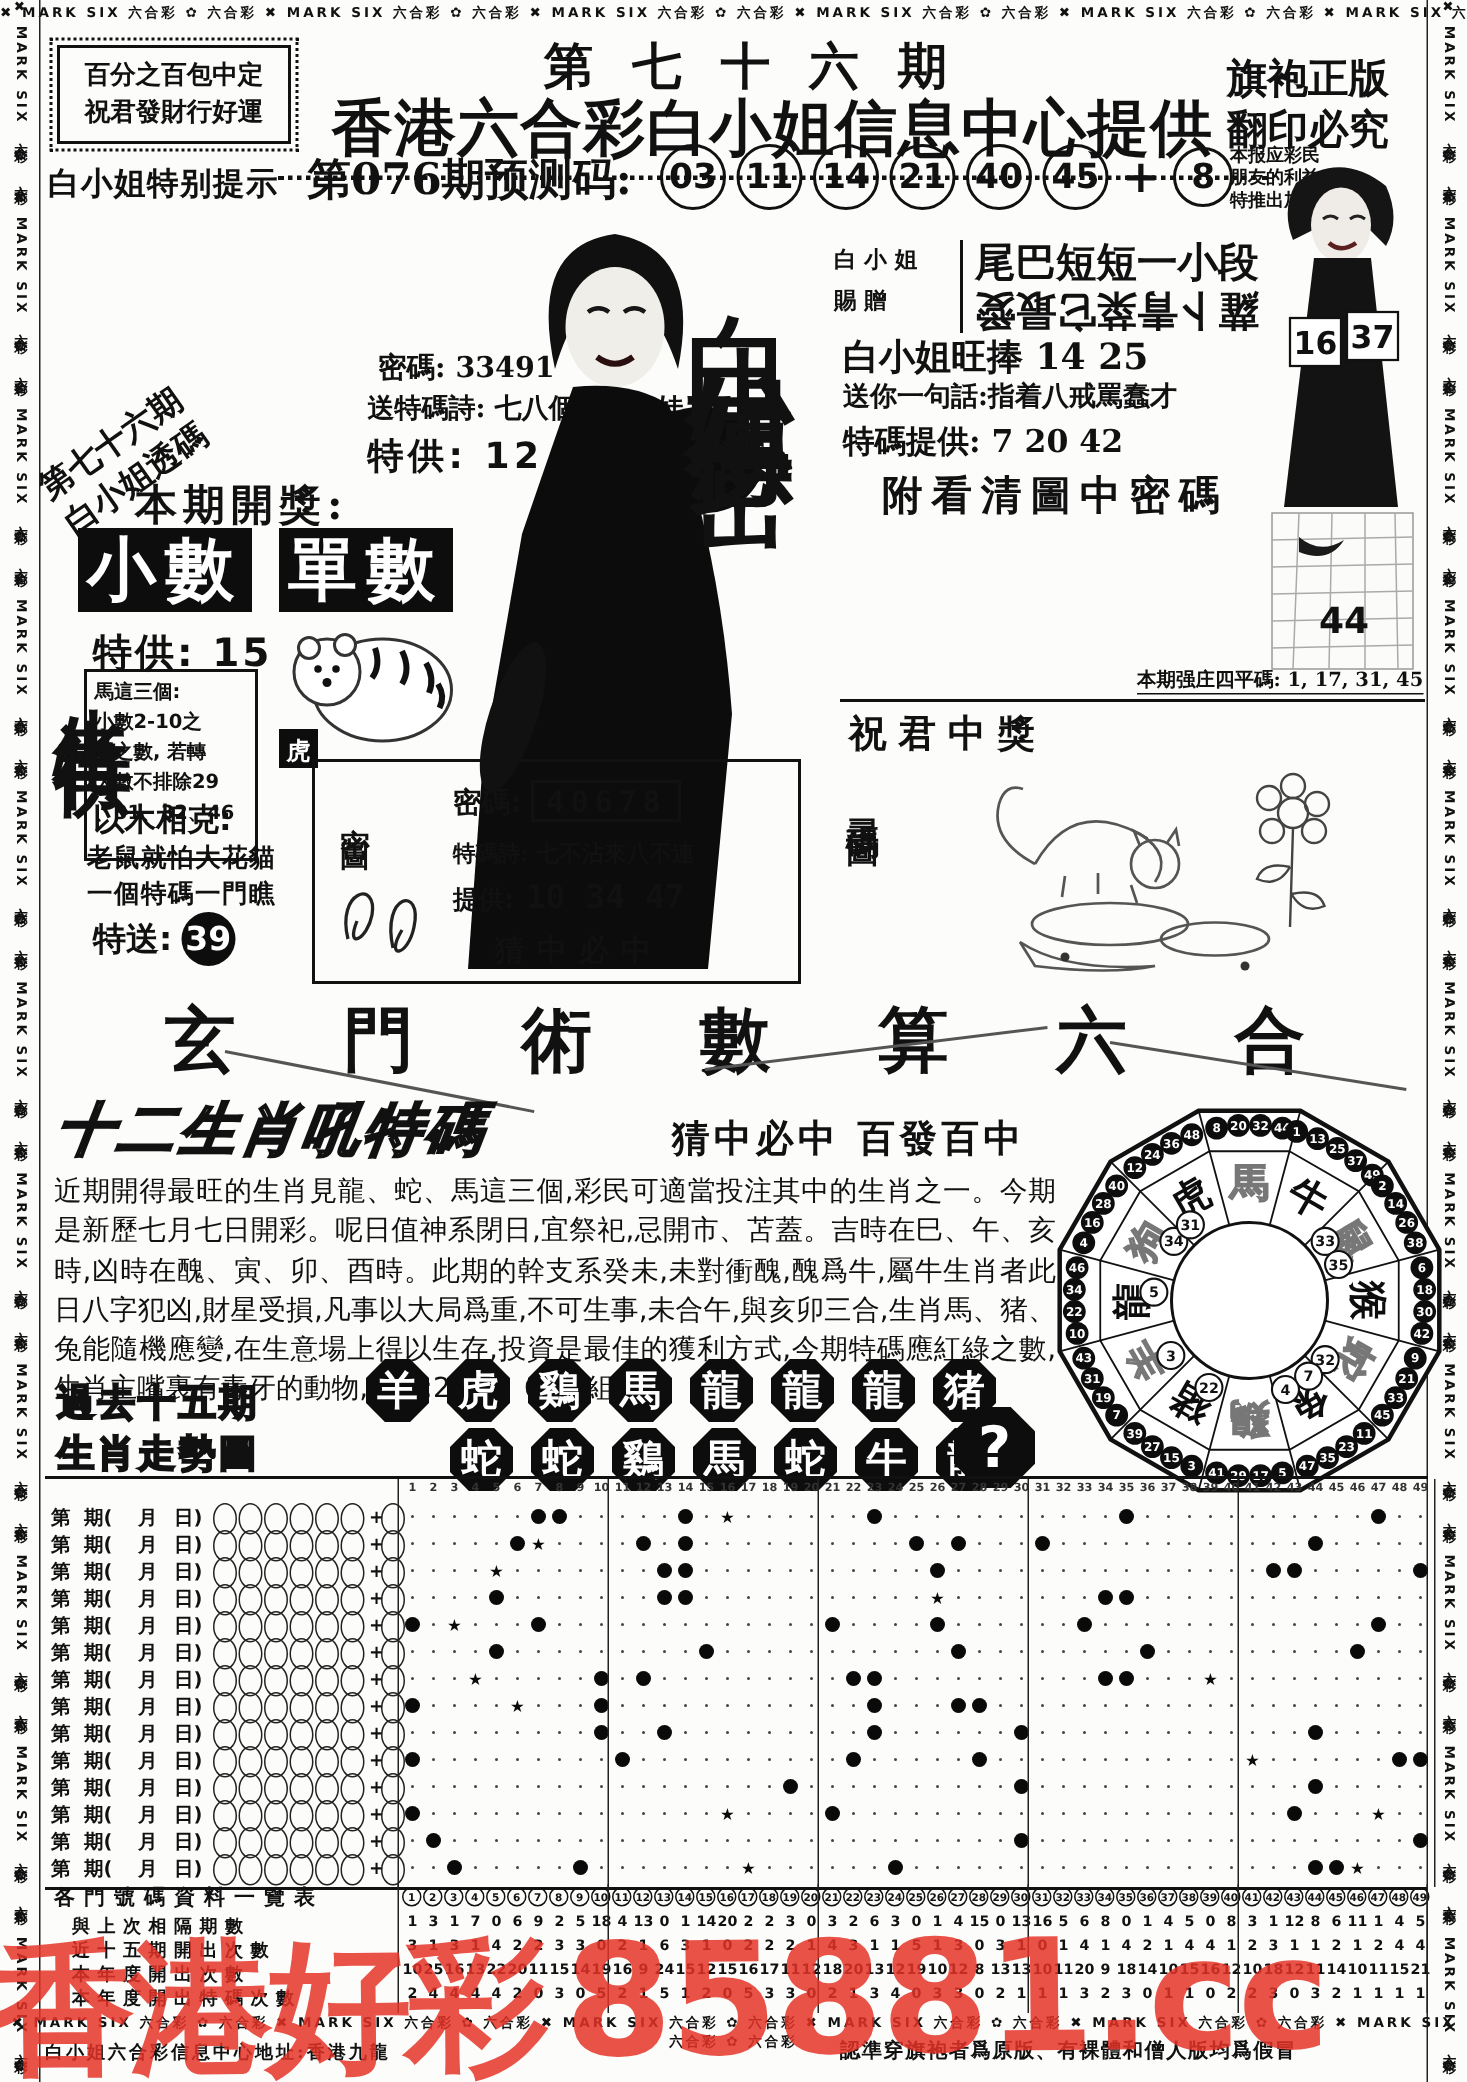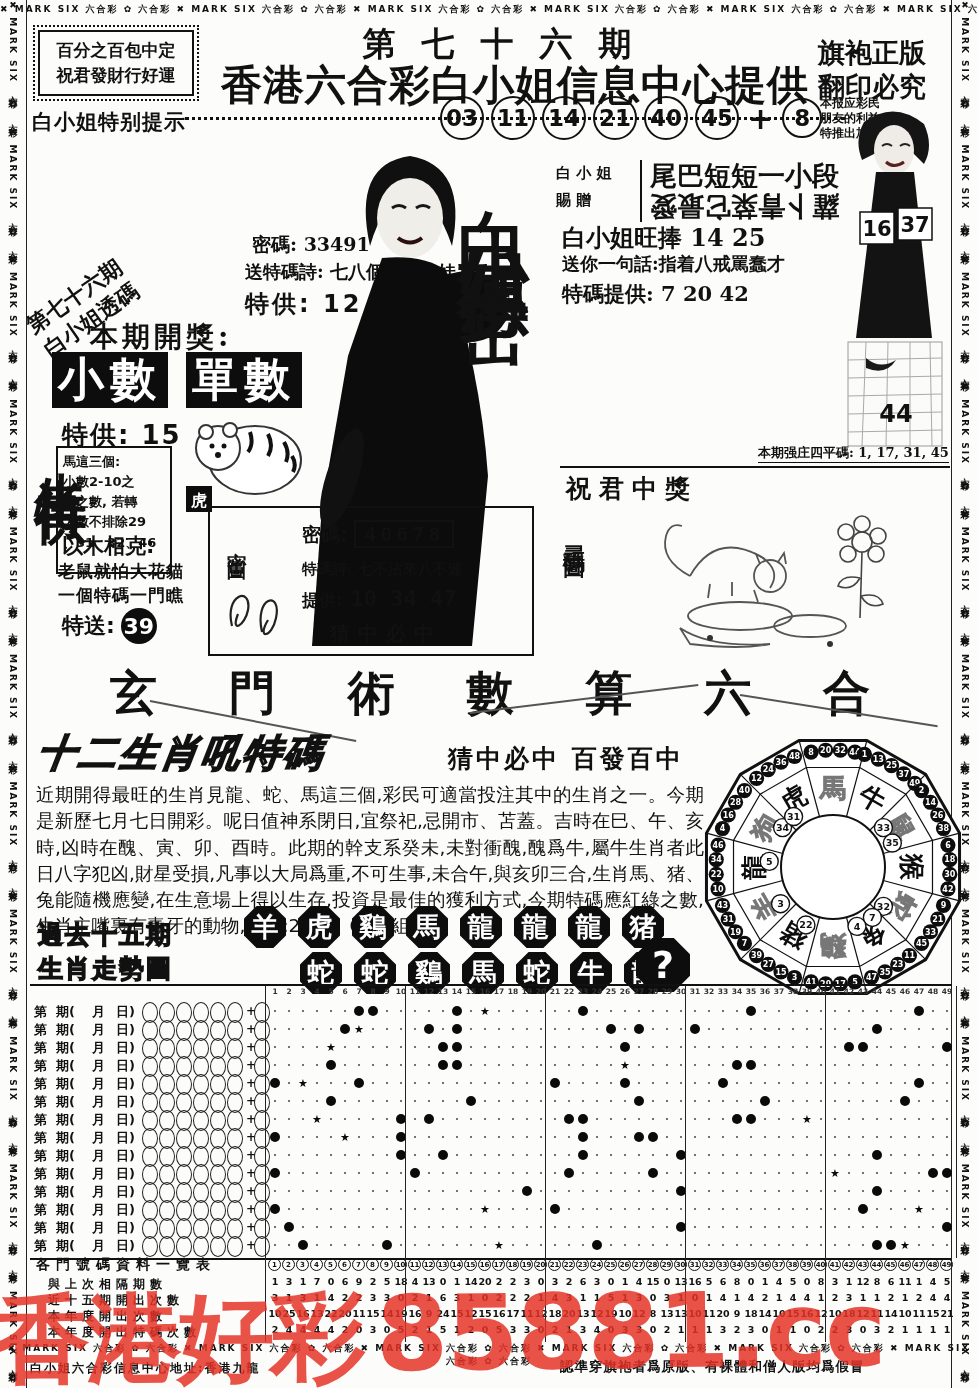--- a/index.html
+++ b/index.html
@@ -130,20 +130,21 @@
     <div>百分之百包中定</div>
     <div>祝君發財行好運</div>
   </div>
   <div class="abs issue-title serif">第七十六期</div>
   <div class="abs main-title serif">香港六合彩白小姐信息中心提供</div>
   <div class="abs qipao">
     <div>旗袍正版</div>
     <div>翻印必究</div>
   </div>
   <div class="abs tip-label">白小姐特别提示</div>
+  <div class="abs pred-label serif">第076期预测码:</div>
   <div class="abs pred-nums" id="predNums">
       <span class="pred-circle">03</span>
       <span class="pred-circle">11</span>
       <span class="pred-circle">14</span>
       <span class="pred-circle">21</span>
       <span class="pred-circle">40</span>
       <span class="pred-circle">45</span>
       <span class="pred-plus">+</span>
       <span class="pred-circle" style="width: 36px; height: 36px;">8</span>
     </div>
@@ -259,20 +260,21 @@
       <div>賜    贈</div>
     </div>
     <div class="gift-big">
       <div>尾巴短短一小段</div>
       <div class="flip">蘿卜青菜它最愛</div>
     </div>
   </div>
   <div class="abs hotline serif">白小姐旺捧 14 25</div>
   <div class="abs advice serif">送你一句話:指着八戒罵蠢才</div>
   <div class="abs sp-line serif">特碼提供:  7 20 42</div>
+  <div class="abs seemap serif">附看清圖中密碼</div>
   <div class="abs fourcodes serif">本期强庄四平碼: 1, 17, 31, 45</div>
   <div class="abs hr1"></div>
   <div class="abs wish serif">祝君中獎</div>
 
   <svg class="abs" style="left:620px;top:498px" width="290" height="158">
     <g stroke="#555" stroke-width="1.8" fill="none">
       <path d="M70,78 Q95,34 140,58 Q162,72 150,90"></path>
       <circle cx="150" cy="78" r="16"></circle>
       <path d="M140,66 l-4,-10 l9,5 M158,64 l6,-9 l2,11"></path>
       <path d="M70,78 Q40,62 46,38 Q50,24 62,28"></path>

